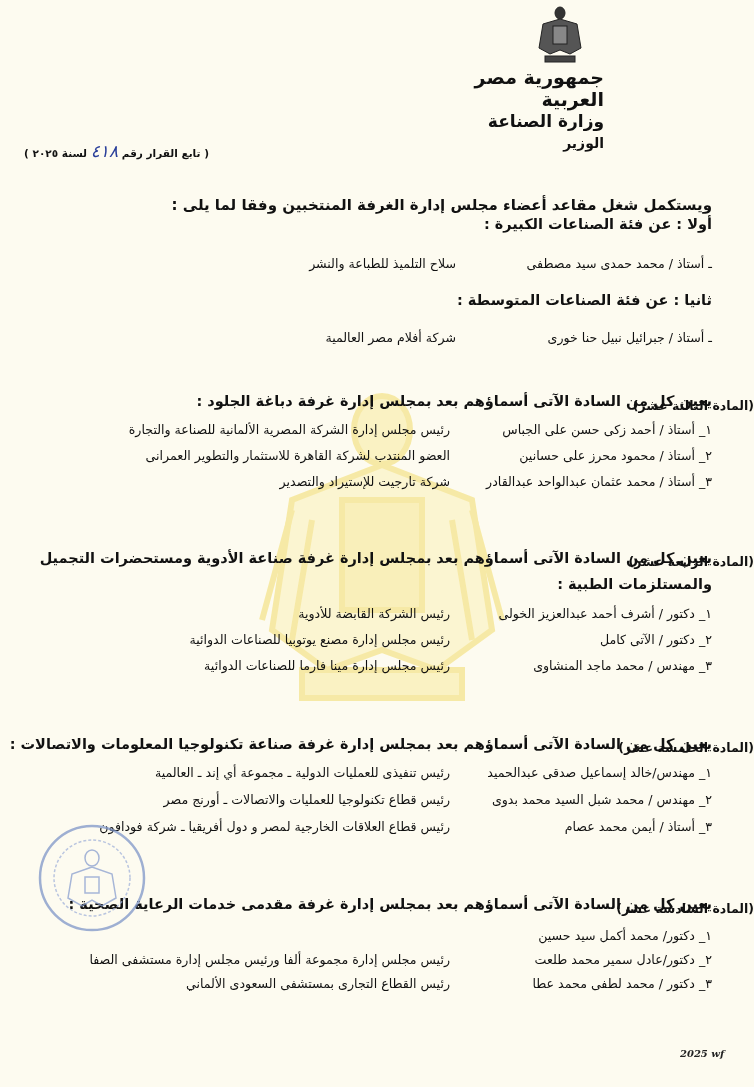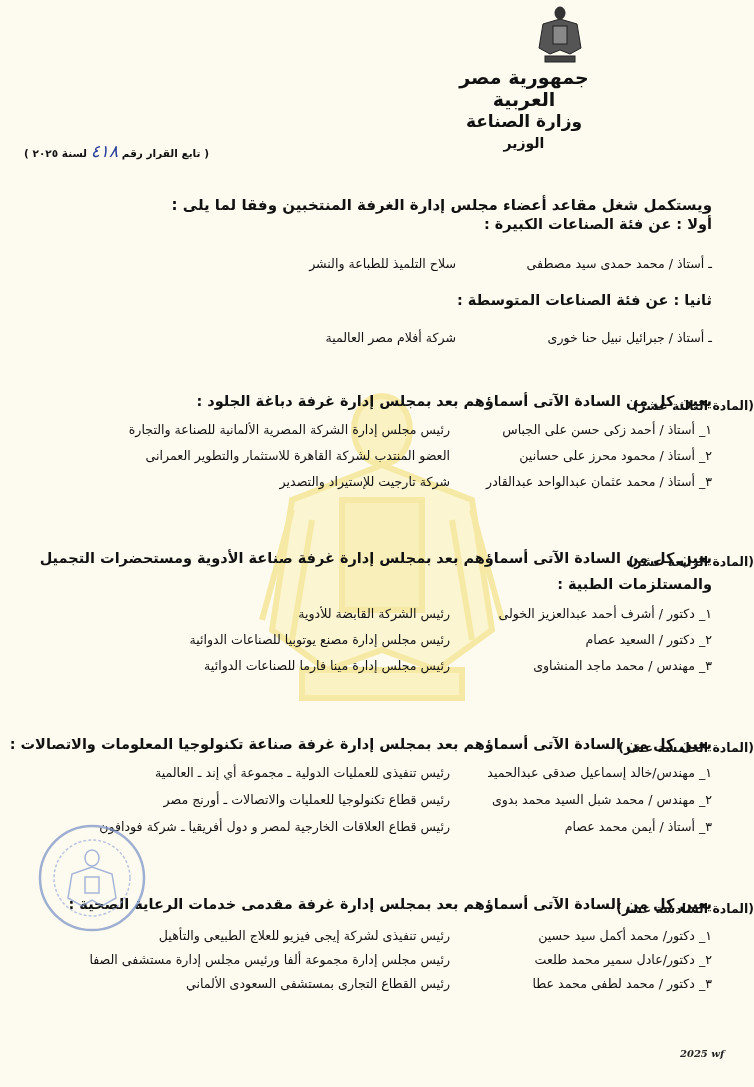--- a/index.html
+++ b/index.html
@@ -9,21 +9,21 @@
     font-family:"DejaVu Sans", sans-serif;
     color:#111;
     position:relative;
   }
   .page { position:absolute; inset:0; direction:rtl; }
   .watermark {
     position:absolute; left:232px; top:370px; width:300px; height:340px;
     opacity:0.55; pointer-events:none;
   }
   .emblem { position:absolute; left:535px; top:6px; width:50px; height:58px; }
-  .header-block { position:absolute; right:150px; top:66px; text-align:center; width:160px; }
+  .header-block { position:absolute; right:150px; top:66px; width:160px; }
   .hdr1 { font-weight:bold; font-size:19px; line-height:22px; }
   .hdr2 { font-weight:bold; font-size:17px; line-height:22px; }
   .hdr3 { font-weight:bold; font-size:14px; line-height:22px; }
   .ref {
     position:absolute; left:24px; top:141px; font-size:10.5px; font-weight:bold; direction:rtl;
   }
   .ref .hand { color:#2a3f9a; font-size:17px; font-style:italic; font-weight:normal; font-family:"DejaVu Serif", serif; }
   .line { position:absolute; right:42px; white-space:nowrap; }
   .bold { font-weight:bold; }
   .intro { font-size:15px;text-align:right; }
@@ -102,21 +102,21 @@
   </div>
 
   <div class="art-title" style="top:526px;padding-left:48px;">(المادة الرابعة عشر)</div>
   <div class="line bold sub" style="top:550px;">يعين كل من السادة الآتى أسماؤهم بعد بمجلس إدارة غرفة صناعة الأدوية ومستحضرات التجميل</div>
   <div class="line bold sub" style="top:576px;">والمستلزمات الطبية :</div>
   <div class="row" style="top:606px;">
     <span class="name">١_ دكتور / أشرف أحمد عبدالعزيز الخولى</span>
     <span class="role">رئيس الشركة القابضة للأدوية</span>
   </div>
   <div class="row" style="top:632px;">
-    <span class="name">٢_ دكتور / السعيد عصام</span>
+    <span class="name">٢_ دكتور / الآتى كامل</span>
     <span class="role">رئيس مجلس إدارة مصنع يوتوبيا للصناعات الدوائية</span>
   </div>
   <div class="row" style="top:658px;">
     <span class="name">٣_ مهندس / محمد ماجد المنشاوى</span>
     <span class="role">رئيس مجلس إدارة مينا فارما للصناعات الدوائية</span>
   </div>
 
   <div class="art-title" style="top:712px;">(المادة الخامسة عشر)</div>
   <div class="line bold sub" style="top:736px;">يعين كل من السادة الآتى أسماؤهم بعد بمجلس إدارة غرفة صناعة تكنولوجيا المعلومات والاتصالات :</div>
   <div class="row" style="top:765px;">
@@ -129,21 +129,20 @@
   </div>
   <div class="row" style="top:819px;">
     <span class="name">٣_ أستاذ / أيمن محمد عصام</span>
     <span class="role">رئيس قطاع العلاقات الخارجية لمصر و دول أفريقيا ـ شركة فودافون</span>
   </div>
 
   <div class="art-title" style="top:873px;">(المادة السادسة عشر)</div>
   <div class="line bold sub" style="top:896px;">يعين كل من السادة الآتى أسماؤهم بعد بمجلس إدارة غرفة مقدمى خدمات الرعاية الصحية :</div>
   <div class="row" style="top:928px;">
     <span class="name">١_ دكتور/ محمد أكمل سيد حسين</span>
-    <span class="role">رئيس تنفيذى لشركة إيجى فيزيو للعلاج الطبيعى والتأهيل</span>
   </div>
   <div class="row" style="top:952px;">
     <span class="name">٢_ دكتور/عادل سمير محمد طلعت</span>
     <span class="role">رئيس مجلس إدارة مجموعة ألفا ورئيس مجلس إدارة مستشفى الصفا</span>
   </div>
   <div class="row" style="top:976px;">
     <span class="name">٣_ دكتور / محمد لطفى محمد عطا</span>
     <span class="role">رئيس القطاع التجارى بمستشفى السعودى الألماني</span>
   </div>
 

